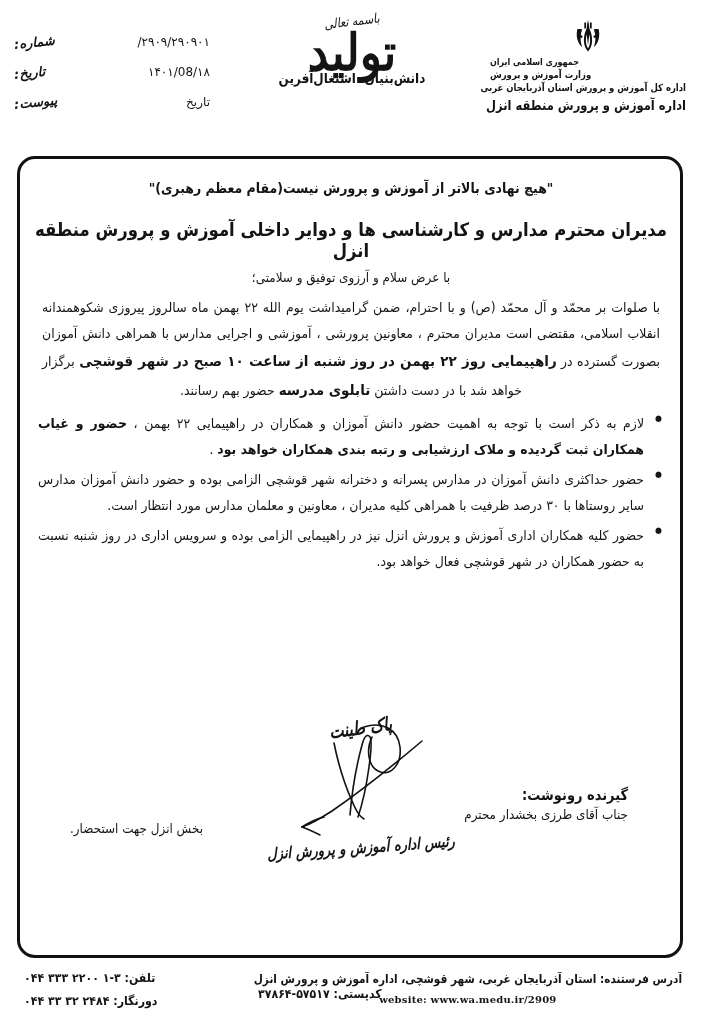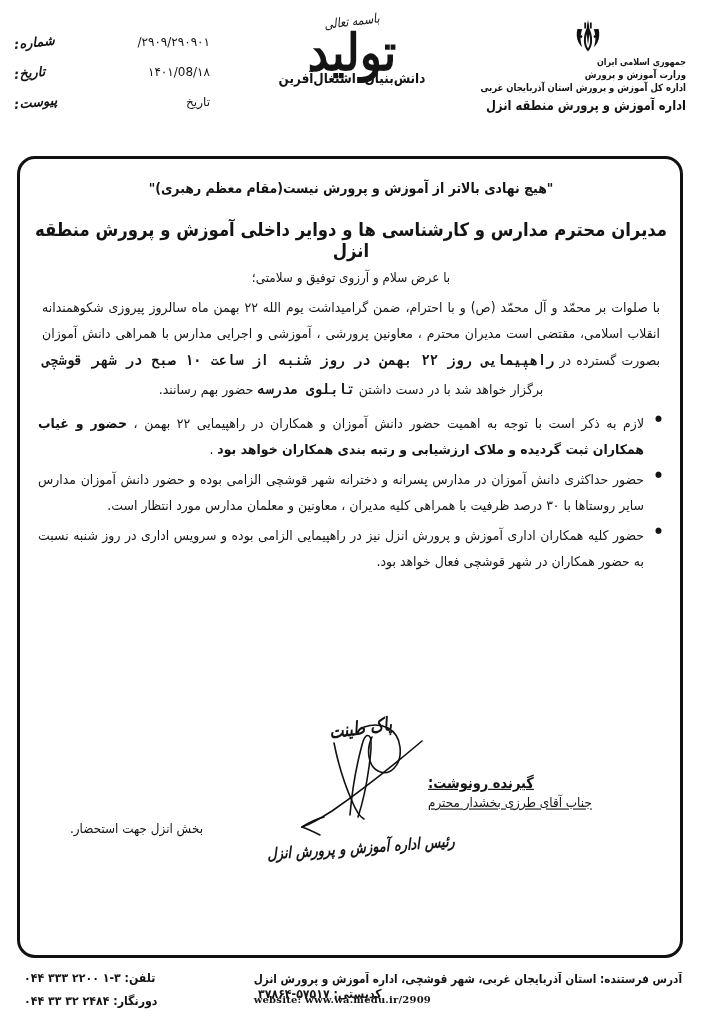--- a/index.html
+++ b/index.html
@@ -23,21 +23,21 @@
     width: 704px;
     height: 152px;
   }
 
   
   .org-block {
     position: absolute;
     top: 14px;
     right: 18px;
     width: 196px;
-    text-align: right;
+    text-align: left;
     line-height: 1.35;
   }
   .emblem {
     display: block;
     margin: 0 auto 2px auto;
   }
   .org-line {
     font-size: 8.5px;
     font-weight: bold;
     letter-spacing: -0.2px;
@@ -164,21 +164,21 @@
   }
 
   .para {
     font-size: 12.5px;
     line-height: 2.0;
     text-align: justify;
     text-align-last: center;
     margin: 12px 8px 0 8px;
     transform: scaleY(1.06);
   }
-  .para b { font-weight: bold; font-size: 13.5px; font-family: Liberation Mono, monospace; }
+  .para b { font-weight: bold; font-size: 13.5px; }
 
   ul.bullets {
     list-style: none;
     margin: 10px 4px 0 4px;
     padding: 0;
   }
   ul.bullets li {
     position: relative;
     font-size: 12.5px;
     line-height: 2.0;
@@ -226,25 +226,24 @@
     font-weight: bold;
     font-style: italic;
     transform: rotate(-4deg) scaleY(1.2);
     display: inline-block;
     margin-top: -14px;
     letter-spacing: -0.6px;
   }
 
   .cc-block {
     position: absolute;
-    top: 57px;
+    top: 69px;
     right: 40px;
-    text-align: left;
+    text-align: right;
     width: 200px;
-    text-decoration: underline;
   }
   .cc-title {
     font-size: 13px;
     font-weight: bold;
     transform: scaleY(1.15);
   }
   .cc-name {
     font-size: 12px;
     margin-top: 6px;
     transform: scaleY(1.1);
@@ -264,21 +263,21 @@
     top: 966px;
     left: 0;
     width: 704px;
     height: 58px;
     font-size: 10.5px;
   }
   .footer-right {
     position: absolute;
     top: 4px;
     right: 22px;
-    text-align: left;
+    text-align: center;
     line-height: 1.9;
   }
   .footer-addr { font-weight: bold; letter-spacing: -0.2px; transform: scaleY(1.12); }
   .footer-web {
     direction: ltr;
     font-family: "DejaVu Serif", "Liberation Serif", serif;
     font-weight: bold;
     font-size: 10px;
     letter-spacing: 0.2px;
   }

